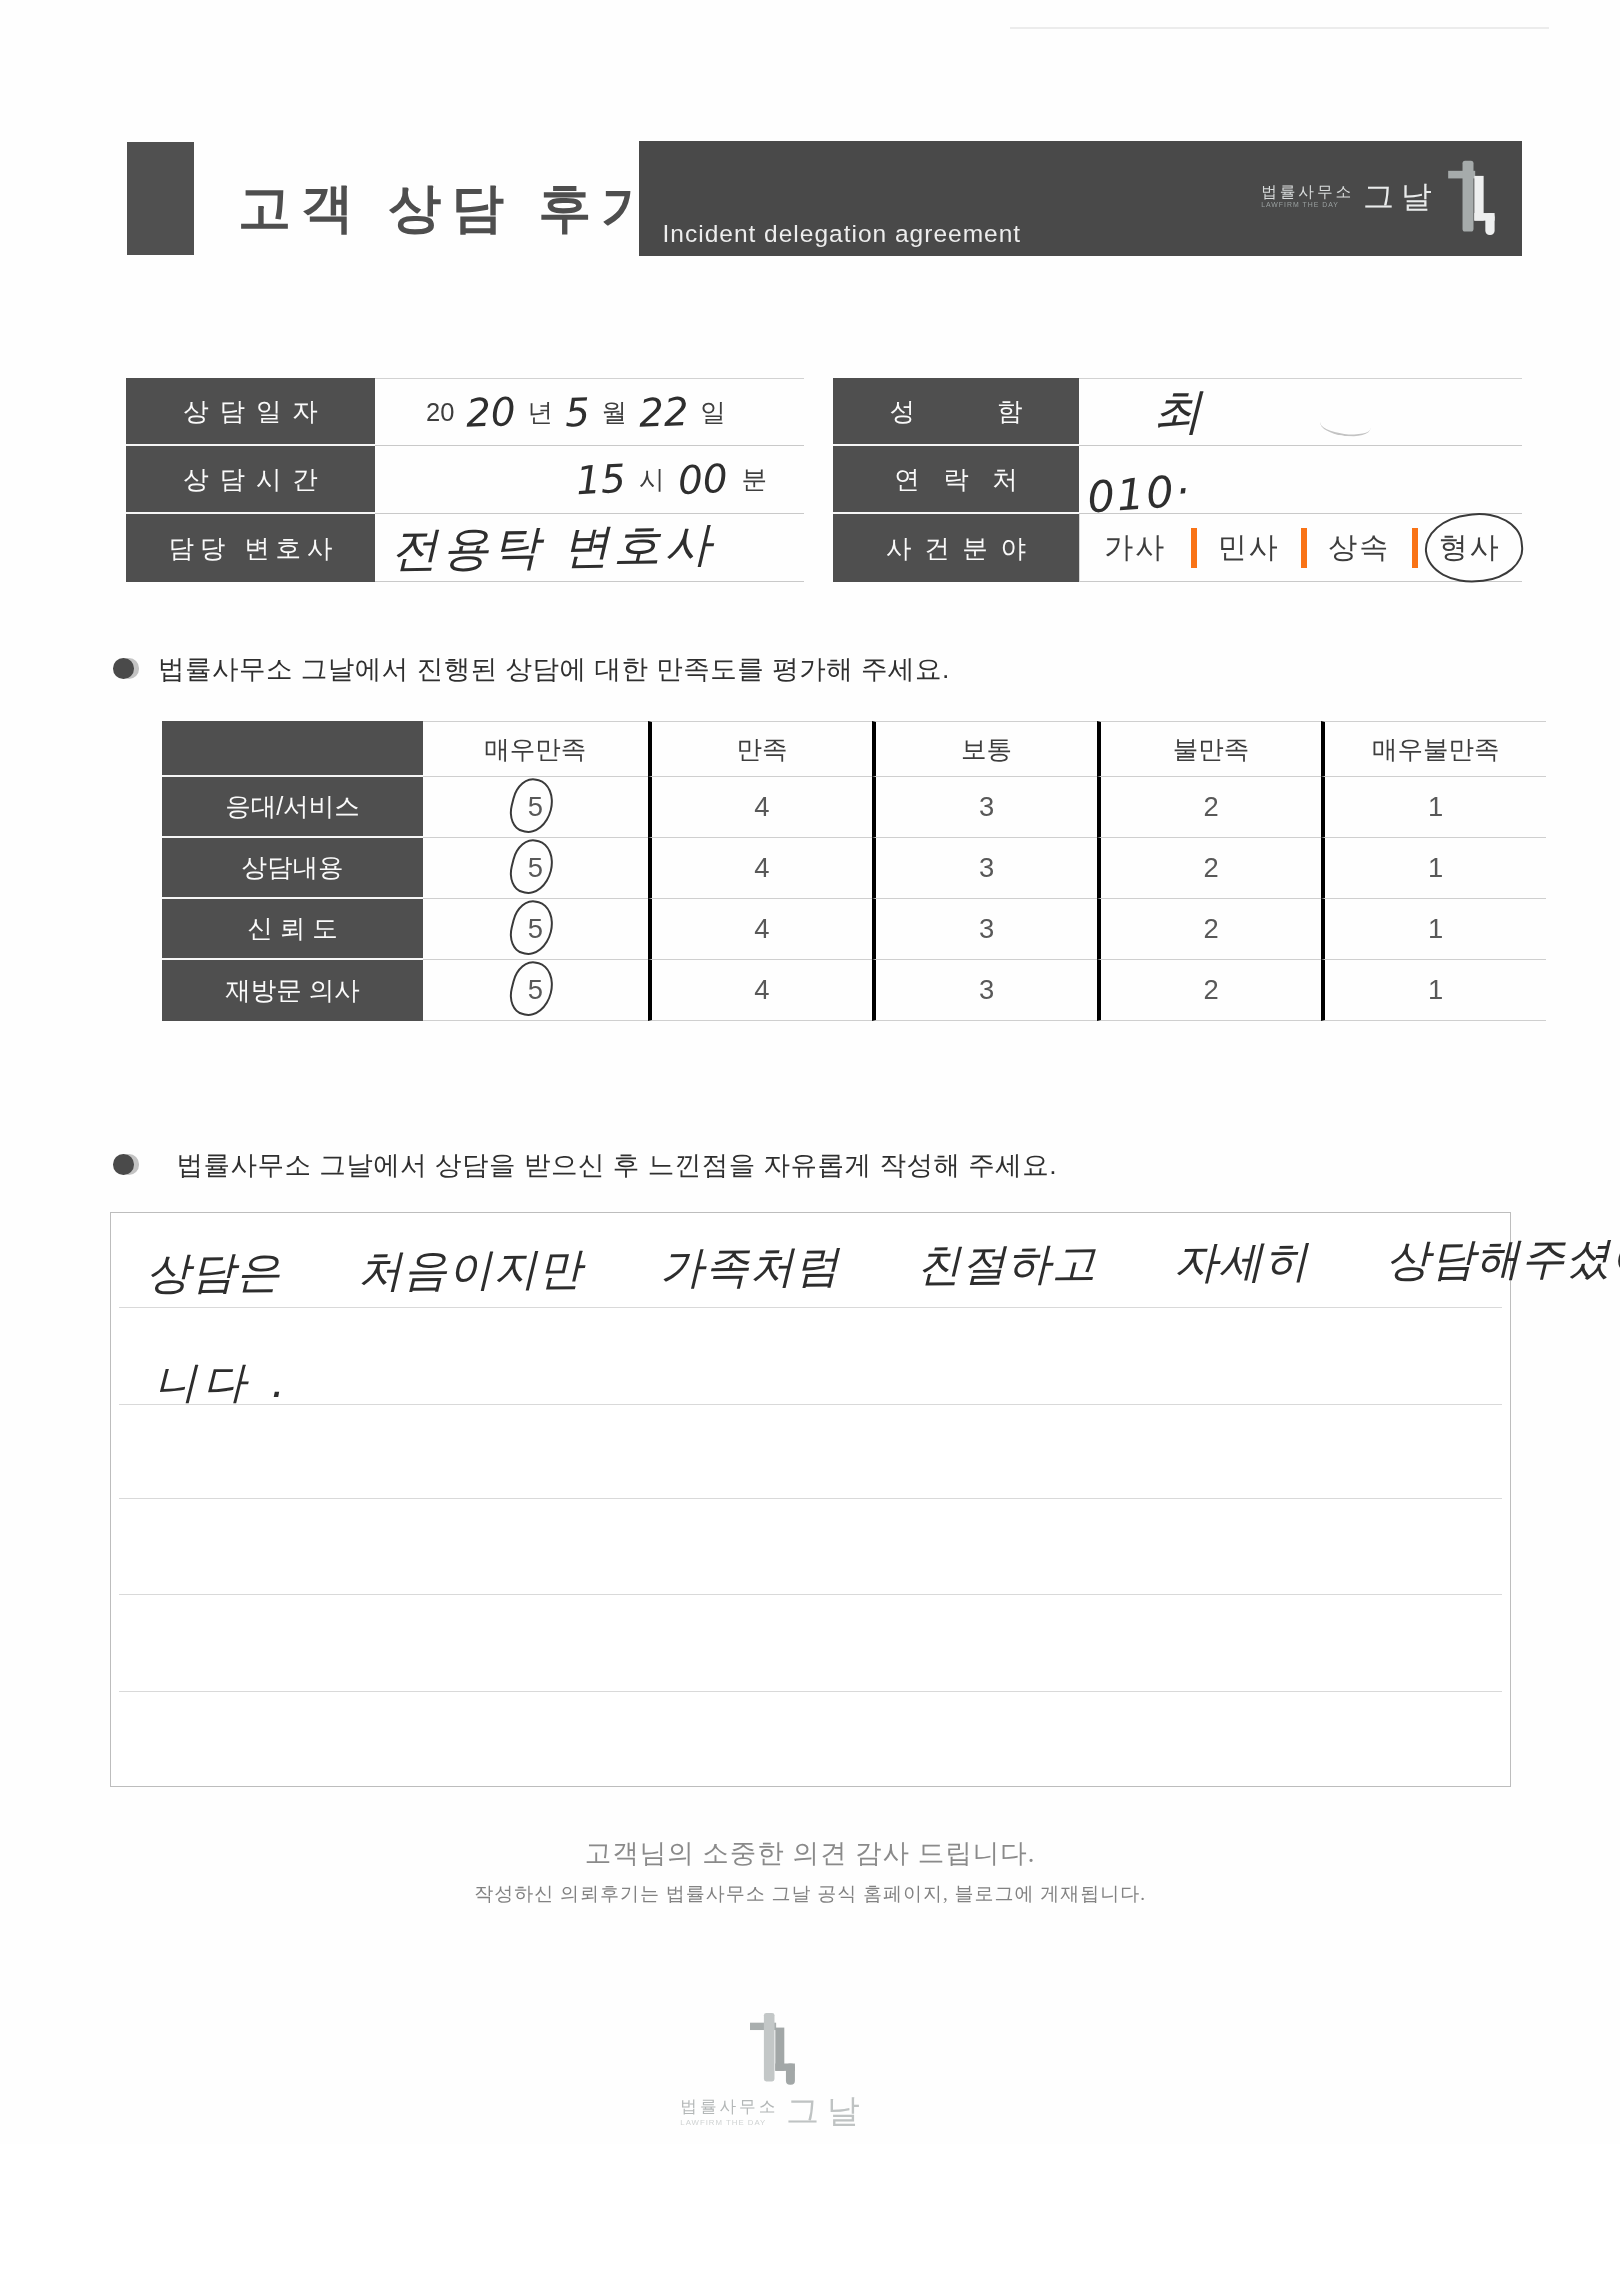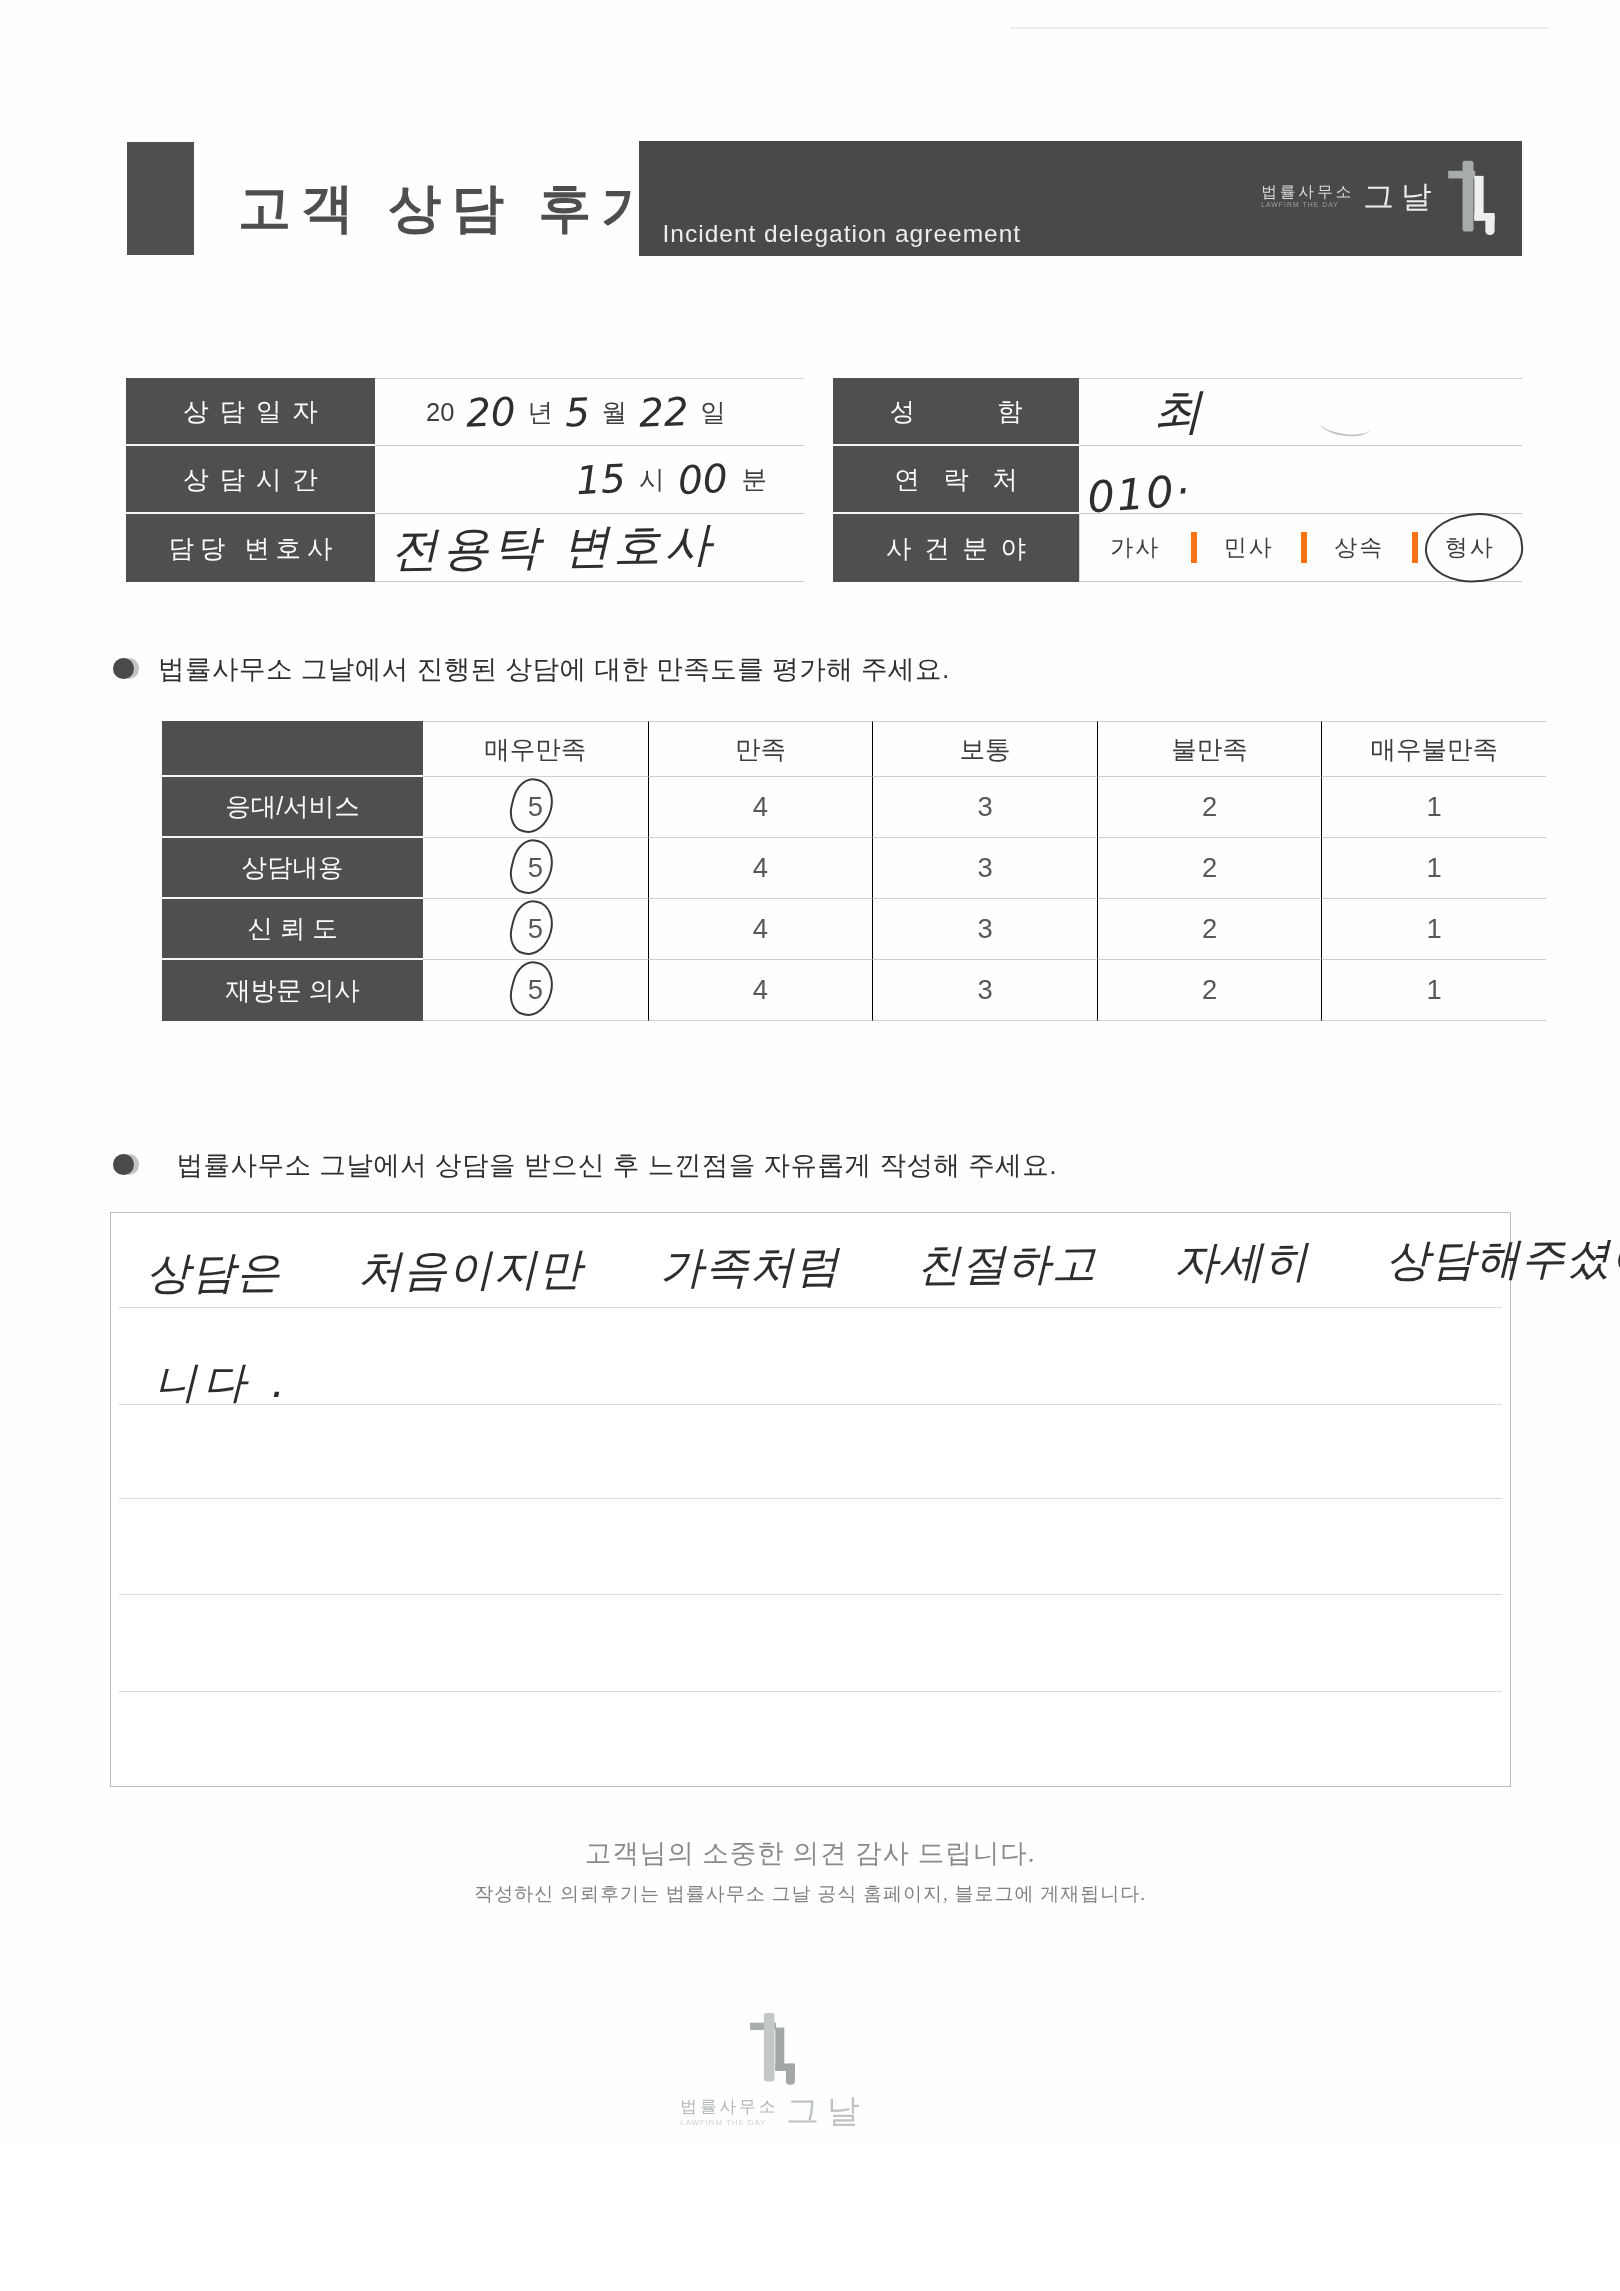--- a/index.html
+++ b/index.html
@@ -54,21 +54,21 @@
   .lawyer-value{padding-left:15.7px;}
   .lawyer-value .hw{font-size:47px;letter-spacing:3.9px;transform:rotate(-1deg);}
   .name-value{padding-left:74px;}
   .name-value .hw{font-size:49px;}
   .scribble{width:51px;height:19.6px;border-bottom:2px solid #a5a5a5;border-radius:50%;
     transform:rotate(7deg);margin-left:118px;margin-top:25.5px;opacity:.65;}
   .contact-value{padding-left:7.8px;align-items:flex-end;}
   .contact-value .hw{font-size:43px;letter-spacing:2px;transform:rotate(-4deg) translateY(5.9px);}
   .case-options{display:grid;grid-template-columns:repeat(4,1fr);padding:0;border-left:1px solid #d6d6d6;}
   .case-cell{position:relative;display:flex;align-items:center;justify-content:center;
-    font-size:23px;color:#3d3d3d;letter-spacing:2px;}
+    font-size:29px;color:#3d3d3d;letter-spacing:2px;}
   .case-cell + .case-cell{border-left:6px solid #f97316;}
   
   .section{position:absolute;display:flex;align-items:center;gap:17.6px;}
   .section.one{left:113px;top:651px;}
   .section.two{left:113px;top:1147px;gap:36px;}
   .bullet{position:relative;width:27.4px;height:23.5px;flex:0 0 auto;}
   .bullet .back{position:absolute;left:5.9px;top:1px;width:20.6px;height:20.6px;border-radius:50%;background:#c3c3c3;}
   .bullet .front{position:absolute;left:0;top:1px;width:20.6px;height:20.6px;border-radius:50%;background:#4a4a4a;}
   .section-title{font-size:26.5px;color:#2f2f2f;letter-spacing:0.5px;}
   
@@ -82,21 +82,21 @@
   }
   .rt-label.last{border-bottom:none;}
   .rt-head{
     border-top:1px solid #cfcfcf;border-bottom:1px solid #cfcfcf;
     display:flex;align-items:center;justify-content:center;font-size:25.5px;color:#3d3d3d;
   }
   .rt-cell{
     position:relative;border-bottom:1px solid #cfcfcf;display:flex;align-items:center;justify-content:center;
     font-size:27.4px;color:#585858;
   }
-  .col-sep{border-left:1px solid #000000;}
+  .col-sep{border-left:4px solid #000000;}
   .pen-ellipse{
     position:absolute;left:50%;top:50%;width:37px;height:51px;
     border:2.9px solid #3a3a3a;border-radius:48% 52% 55% 45%;
     transform:translate(-58%,-52%) rotate(14deg);
   }
   .pen-ellipse--case{width:94px;height:65px;border-radius:50% 50% 46% 54%;
     transform:translate(-46%,-50%) rotate(-6deg);}
   
   .comment-box{position:absolute;left:110px;top:1212px;width:1399px;height:573px;
     border:1px solid #bdbdbd;background:#fff;}

